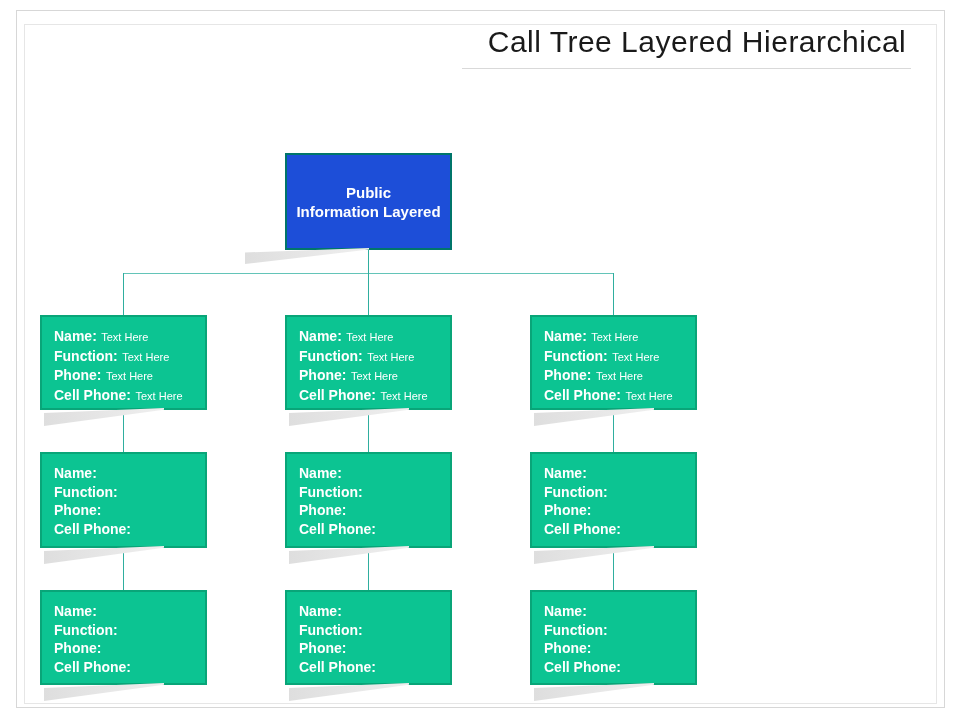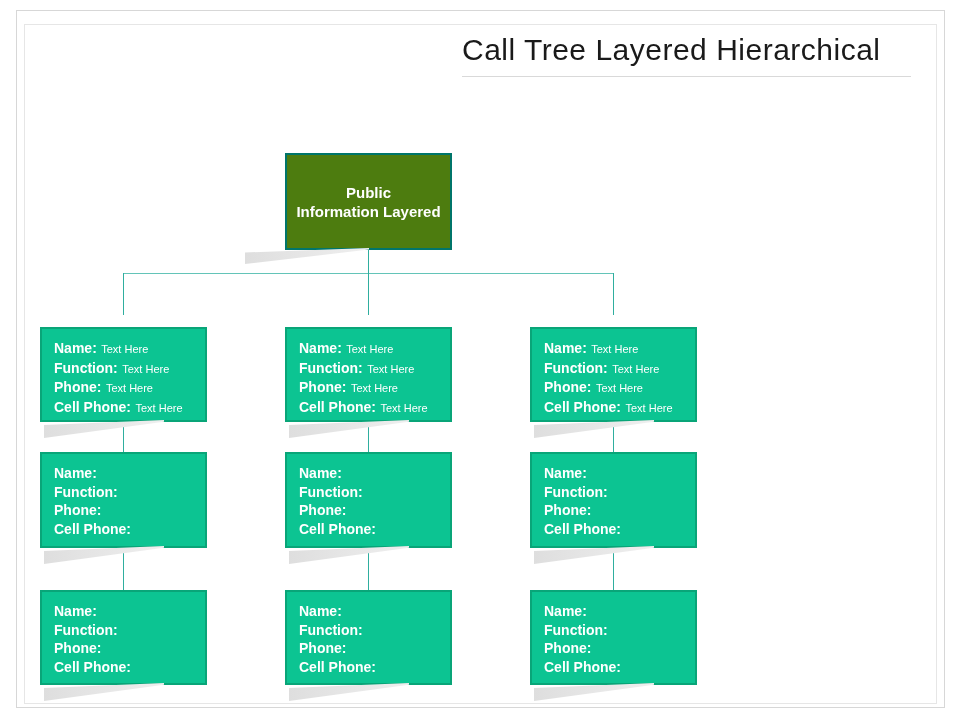--- a/index.html
+++ b/index.html
@@ -4,35 +4,35 @@
 <style>
   html,body{margin:0;padding:0;background:#ffffff;}
   .canvas{position:relative;width:960px;height:720px;background:#ffffff;overflow:hidden;
           font-family:"Liberation Sans", sans-serif;}
   
   .frame-outer{position:absolute;left:16px;top:10px;width:927px;height:696px;
                border:1px solid #d7d7d7;}
   .frame-inner{position:absolute;left:24px;top:24px;width:911px;height:678px;
                border:1px solid #e6e6e6;}
   
-  .title-block{position:absolute;left:462px;top:26px;width:470px;}
+  .title-block{position:absolute;left:462px;top:18px;width:470px;text-align:center;}
   .title-line{font-size:30px;line-height:47px;color:#1a1a1a;letter-spacing:.5px;
               font-weight:500;white-space:nowrap;}
   .title-rule{height:1px;background:#d9d9d9;width:449px;margin-top:3px;}
   .subtitle{margin-top:5px;font-size:11px;letter-spacing:.2px;color:#b4b4b4;white-space:nowrap;}
   
   .conn{position:absolute;background:#2fae9f;z-index:1;}
   .conn.h{background:#63c4b8;}
   
   .node{position:absolute;width:167px;z-index:2;box-sizing:border-box;color:#ffffff;}
-  .node-root{left:285px;top:153px;height:97px;background:#4d7c0f;border:2px solid #00756a;
+  .node-root{left:285px;top:153px;height:97px;background:#1d4ed8;border:2px solid #00756a;
              display:flex;flex-direction:column;align-items:center;justify-content:center;
              text-align:center;font-weight:700;font-size:15px;line-height:19px;}
   .node-child{height:95px;background:#0cc492;border:2px solid #09a578;padding:10px 6px 0 12px;}
-  .r1{top:327px;} .r2{top:452px;height:96px;} .r3{top:590px;}
+  .r1{top:315px;} .r2{top:452px;height:96px;} .r3{top:590px;}
   .c1{left:40px;} .c2{left:285px;} .c3{left:530px;}
   .fline{line-height:17.5px;white-space:nowrap;}
   .lbl{font-size:14px;font-weight:700;}
   .val{font-size:11px;font-weight:400;}
   
   .wedge{position:absolute;top:100%;height:18px;width:120px;left:2px;z-index:0;
          background:linear-gradient(to right,#dedede,#efefef);
          clip-path:polygon(0 28%, 100% 0, 100% 10%, 0 100%);}
   .node-root .wedge{left:-42px;width:124px;height:16px;}
 </style>

